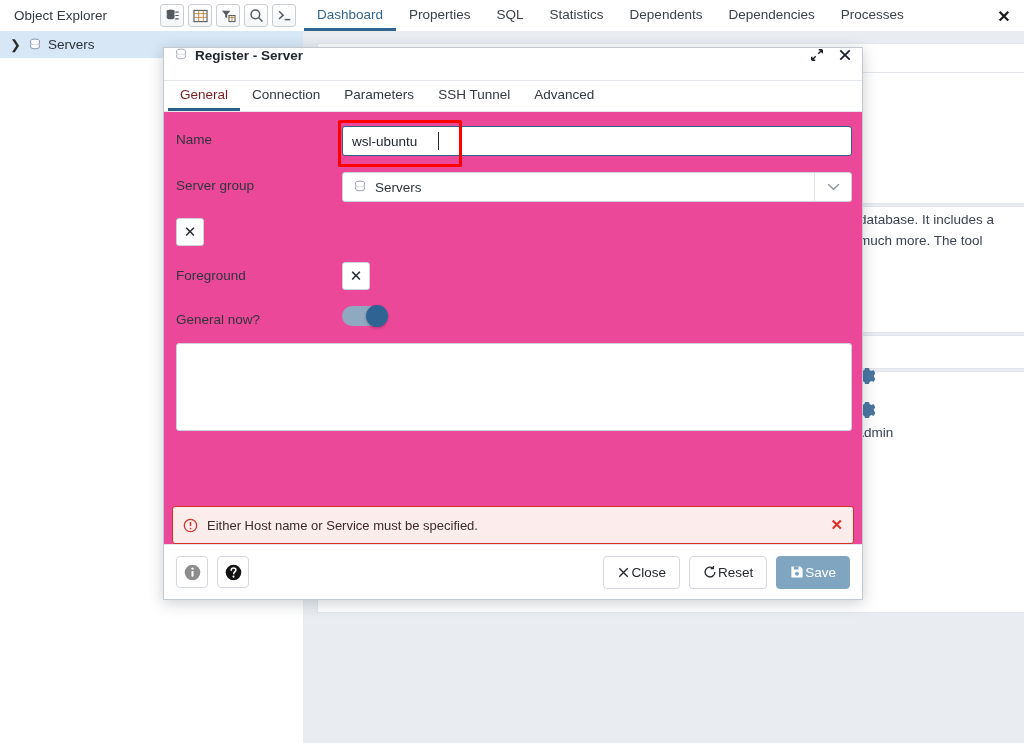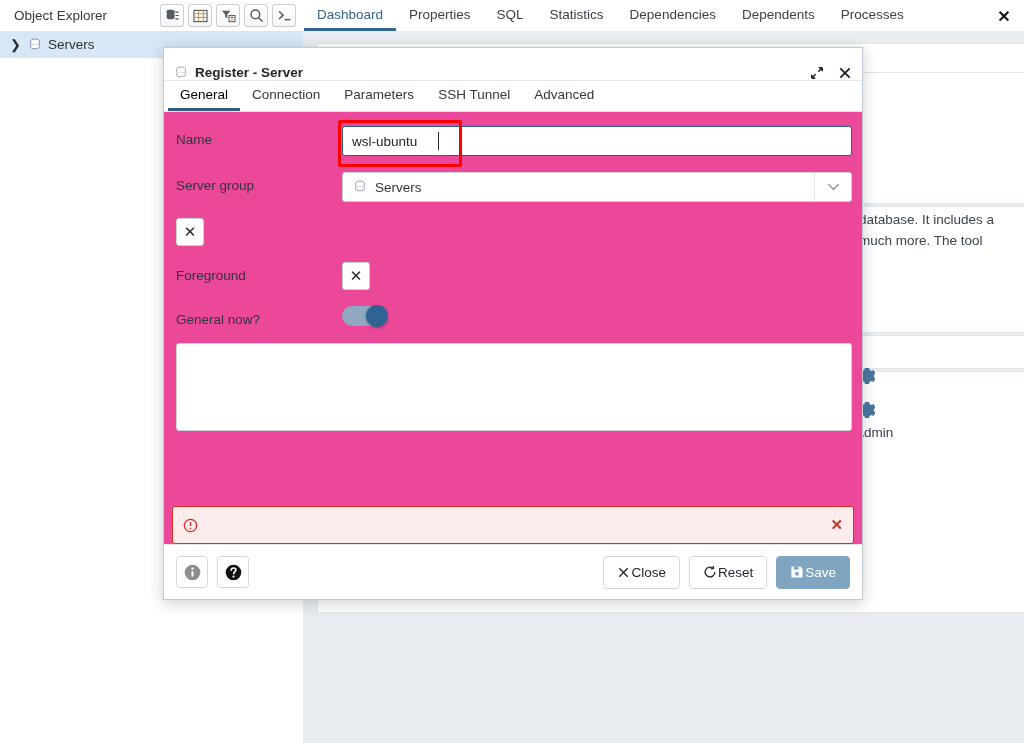--- a/index.html
+++ b/index.html
@@ -90,36 +90,36 @@
   .admin-label { position: absolute; left: 552px; top: 394px; font-size: 13.5px; color:#3c4350; }
 
   
   .dialog {
     position: absolute; left: 163px; top: 47px; width: 698px; height: 551px;
     background: #fff; border: 1px solid #c3c9d1;
     box-shadow: 0 3px 14px rgba(20,30,45,.22);
     display: flex; flex-direction: column;
   }
   .dlg-title {
-    height: 32px; display: flex; align-items: flex-end; padding: 0 10px;
+    height: 32px; display: flex; align-items: flex-start; padding: 0 10px;
     border-bottom: 1px solid #e3e6ea; background: #fff; gap: 7px;
   }
   .dlg-title-text { font-size: 13.5px; font-weight: bold; color: #22272e; }
   .dlg-title-actions { margin-left: auto; display: flex; align-items:center; gap: 14px; }
   .dlg-ico { color: #1d2329; display:flex; align-items:center; justify-content:center; }
 
   .dlg-tabs {
     height: 30px; display: flex; align-items: stretch; padding-left: 4px;
     border-bottom: 1px solid #e3e6ea; background: #fff;
   }
   .dtab {
     display: flex; align-items: center; padding: 0 12px; font-size: 13.5px;
     color: #343a40; border-bottom: 3px solid transparent; white-space: nowrap;
   }
-  .dtab.active { color: #000000; border-bottom-color: #2b5f87; }
+  .dtab.active { color: #7f1d1d; border-bottom-color: #2b5f87; }
 
   .dlg-body {
     flex: 1; background: #ec4899; padding: 14px 0 0 0; position: relative;
     overflow: hidden;
   }
   .frow { display: flex; align-items: flex-start; margin-bottom: 16px; padding: 0 10px 0 12px; }
   .flabel { width: 166px; font-size: 13.5px; color: #2f353d; padding-top: 6px; flex: none; }
   .fctrl { flex: 1; position: relative; }
 
   .input-text {
@@ -250,24 +250,24 @@
       <div class="tab-item">
           <span>Properties</span>
         </div>
       <div class="tab-item">
           <span>SQL</span>
         </div>
       <div class="tab-item">
           <span>Statistics</span>
         </div>
       <div class="tab-item">
+          <span>Dependents</span>
+        </div>
+      <div class="tab-item">
           <span>Dependencies</span>
-        </div>
-      <div class="tab-item">
-          <span>Dependents</span>
         </div>
       <div class="tab-item">
           <span>Processes</span>
         </div>
     </div>
 
     <div class="tab-close">✕</div>
   </div>
 
   <div class="explorer">
@@ -418,20 +418,21 @@
       </div>
 
       <div class="error-bar">
         <span>
           <svg width="15" height="15" viewBox="0 0 16 16" fill="none" stroke="#d93025" stroke-width="1.4">
             <circle cx="8" cy="8" r="6.6"></circle>
             <path d="M8 4.4v4.2" stroke-width="1.6"></path>
             <circle cx="8" cy="11.3" r="0.85" fill="#d93025" stroke="none"></circle>
           </svg>
         </span>
+        <span class="error-text">Either Host name or Service must be specified.</span>
         <span class="error-close">✕</span>
       </div>
     </div>
 
     <div class="dlg-footer">
       <div class="icon-btn">
         <svg width="19" height="19" viewBox="0 0 20 20">
           <circle cx="10" cy="10" r="8.2" fill="#8d8d8d"></circle>
           <circle cx="10" cy="5.9" r="1.25" fill="#fff"></circle>
           <rect x="8.9" y="8.3" width="2.2" height="6.2" rx="1" fill="#fff"></rect>

